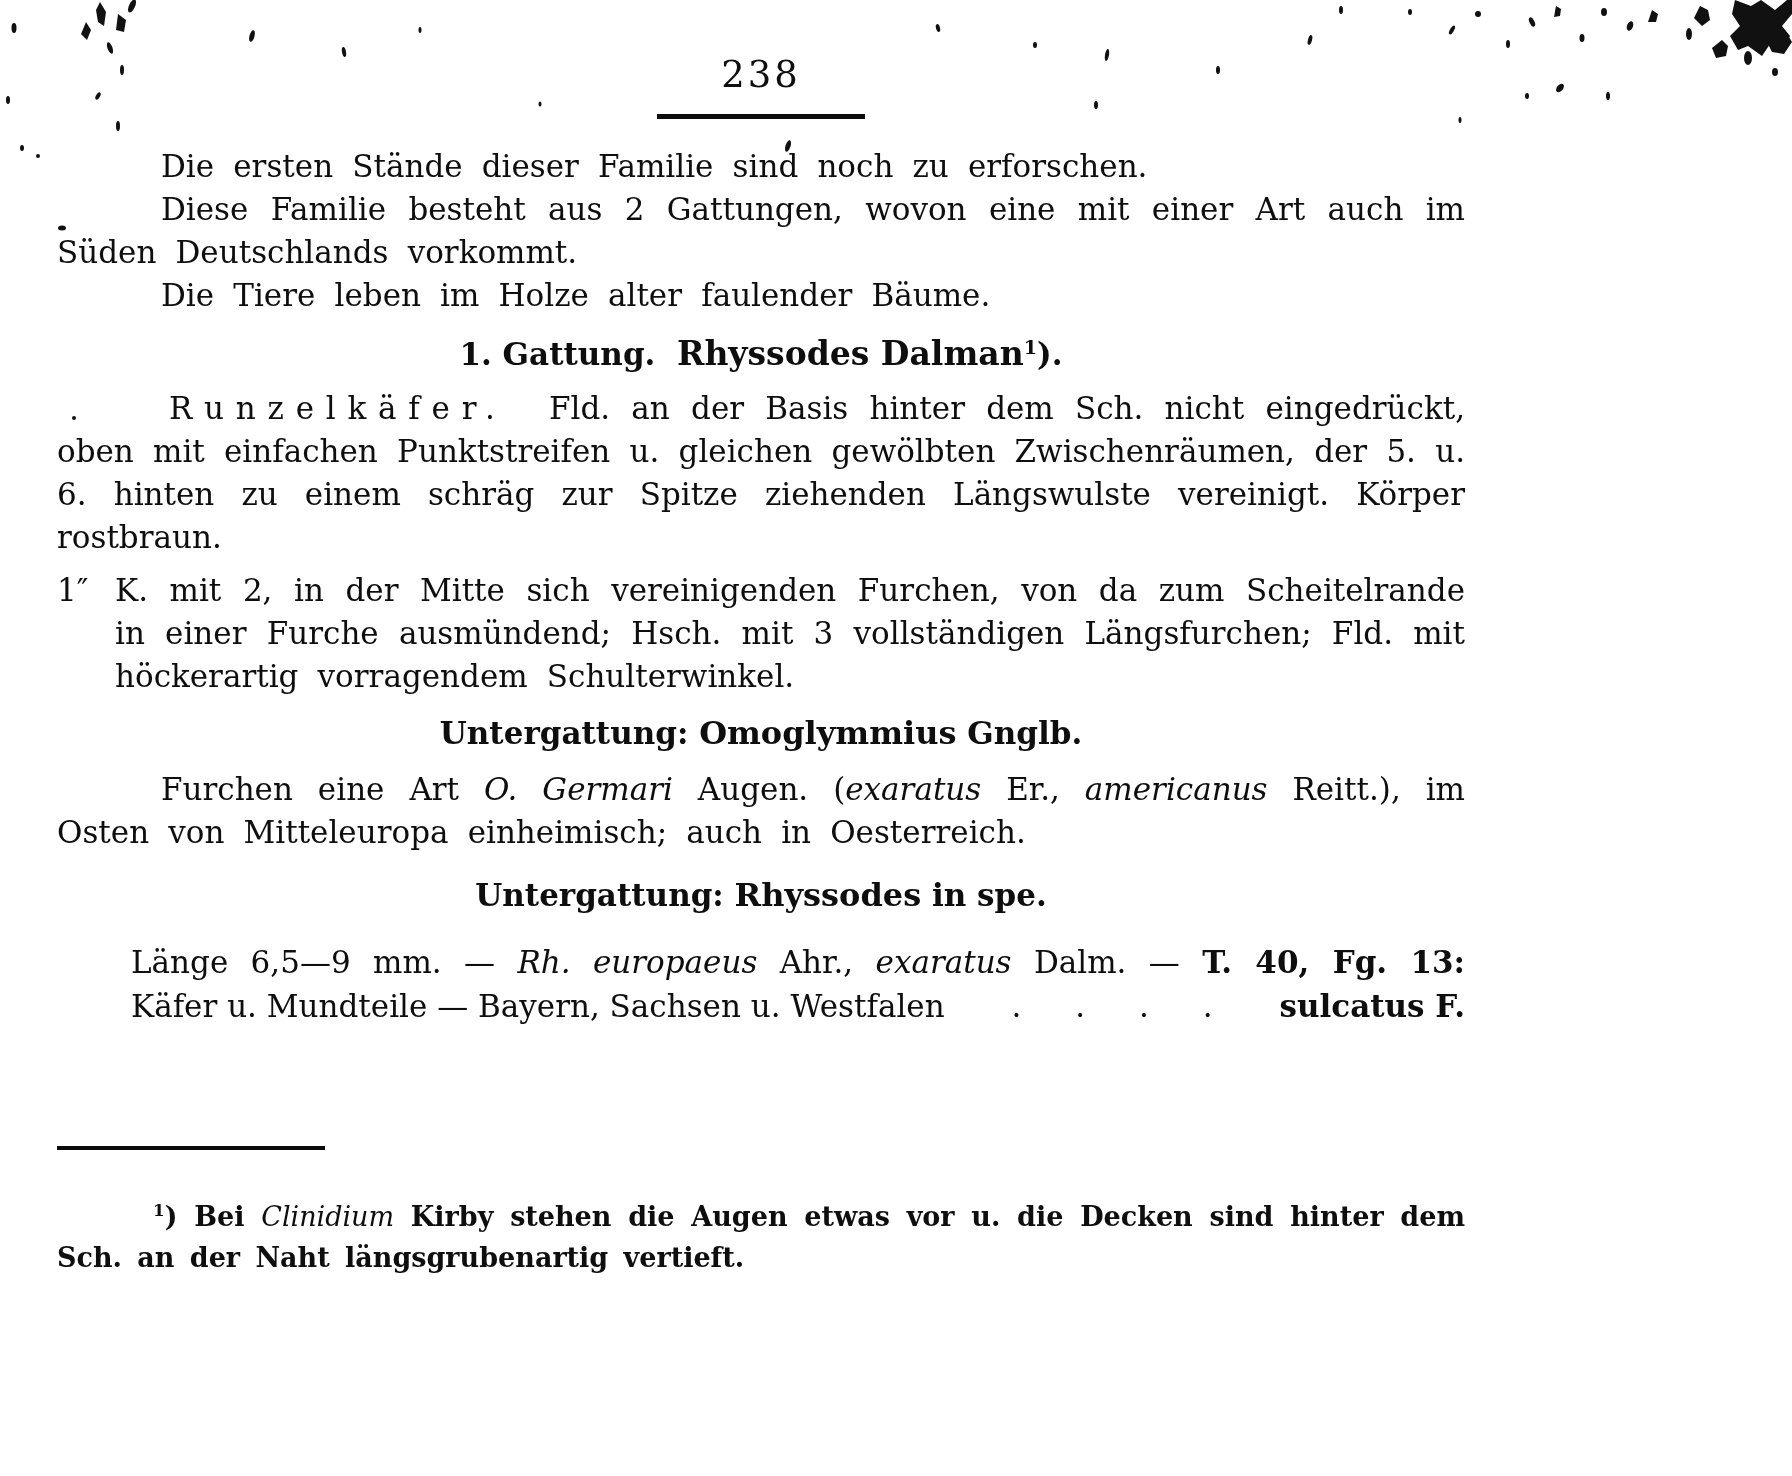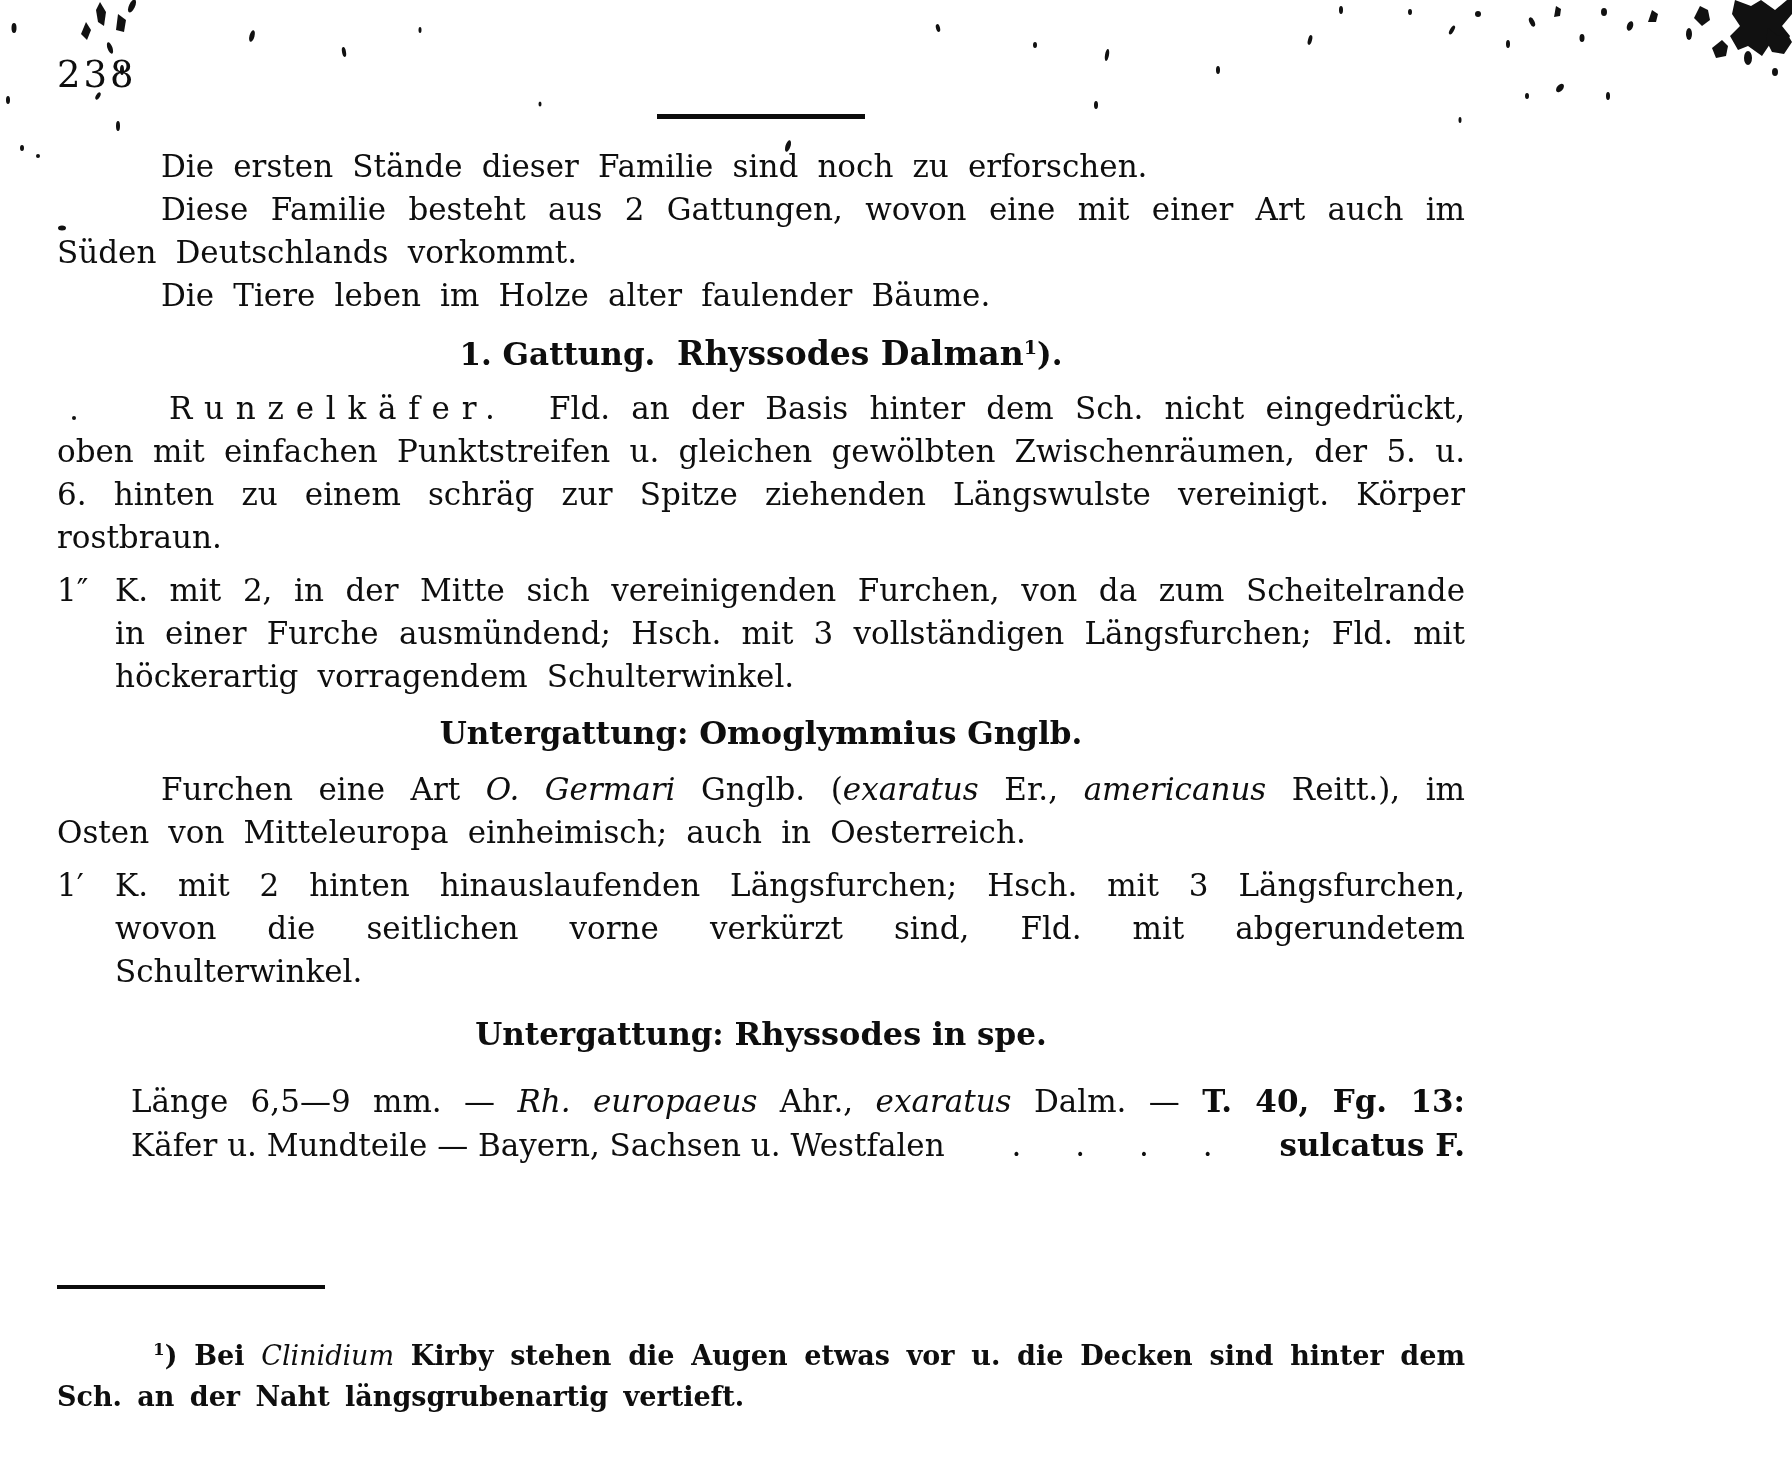--- a/index.html
+++ b/index.html
@@ -11,21 +11,21 @@
     position: relative;
     overflow: hidden;
   }
   .scan-noise { position: absolute; left: 0; top: 0; pointer-events: none; }
   .content {
     position: absolute;
     left: 57px;
     top: 52px;
     width: 1408px;
   }
-  .pagenum-wrap { text-align: left; margin-bottom: 26px; }
+  .pagenum-wrap { text-align: center; margin-bottom: 26px; }
   .pagenum {
     display: inline-block;
     font-size: 37px;
     letter-spacing: 3px;
     line-height: 46px;
   }
   .pagenum-rule {
     width: 208px;
     border-top: 5px solid #0c0c0c;
     margin: 16px auto 0 auto;
@@ -167,23 +167,22 @@
   <p class="body-text indent">Die Tiere leben im Holze alter faulender Bäume.</p>
 
   <h2 class="heading genus-heading"><span>1. Gattung.</span>&nbsp;&nbsp;<span class="genus-name">Rhyssodes Dalman</span><sup class="sup-ref">1</sup><span>).</span></h2>
 
   <p class="body-text indent rk-para"><span class="gesperrt">Runzelkäfer.</span>&nbsp;&nbsp;<span>Fld. an der Basis hinter dem Sch. nicht eingedrückt, oben mit einfachen Punktstreifen u. gleichen gewölbten Zwischenräumen, der 5. u. 6. hinten zu einem schräg zur Spitze ziehenden Längswulste vereinigt. Körper rostbraun.</span></p>
 
   <p class="body-text key-item"><span class="key-marker">1″</span><span>K. mit 2, in der Mitte sich vereinigenden Furchen, von da zum Scheitelrande in einer Furche ausmündend; Hsch. mit 3 vollständigen Längsfurchen; Fld. mit höckerartig vorragendem Schulterwinkel.</span></p>
 
   <h3 class="heading subgenus-heading"><span>Untergattung:</span>&nbsp;<span class="subgenus-name">Omoglymmius</span>&nbsp;<span>Gnglb.</span></h3>
 
-  <p class="body-text indent note-para"><span>Furchen eine Art </span><span class="italic">O. Germari</span><span> Gnglb. (</span><span class="italic">exaratus</span><span> Er., </span><span class="italic">americanus</span><span> Reitt.), im Osten von Mitteleuropa einheimisch; auch in Oesterreich.</span></p>
+  <p class="body-text indent note-para"><span>Furchen eine Art </span><span class="italic">O. Germari</span><span> Augen. (</span><span class="italic">exaratus</span><span> Er., </span><span class="italic">americanus</span><span> Reitt.), im Osten von Mitteleuropa einheimisch; auch in Oesterreich.</span></p>
 
-  <p class="body-text key-item"><span class="key-marker">1′</span><span>K. mit 2 hinten hinauslaufenden Längsfurchen; Hsch. mit 3 Längsfurchen, wovon die seitlichen vorne verkürzt sind, Fld. mit abgerundetem Schulterwinkel.</span></p>
 
   <h3 class="heading subgenus-heading subgenus-heading-2"><span>Untergattung:</span>&nbsp;<span class="subgenus-name">Rhyssodes</span>&nbsp;<span>in spe.</span></h3>
 
   <div class="species-entry">
     <p class="species-line1"><span>Länge 6,5—9 mm. — </span><span class="italic">Rh. europaeus</span><span> Ahr., </span><span class="italic">exaratus</span><span> Dalm. — </span><span class="bold">T. 40, Fg. 13:</span></p>
     <div class="species-line2">
       <span>Käfer u. Mundteile — Bayern, Sachsen u. Westfalen</span>
       <span class="dot-leader">. . . .</span>
       <span class="species-name">sulcatus F.</span>
     </div>

